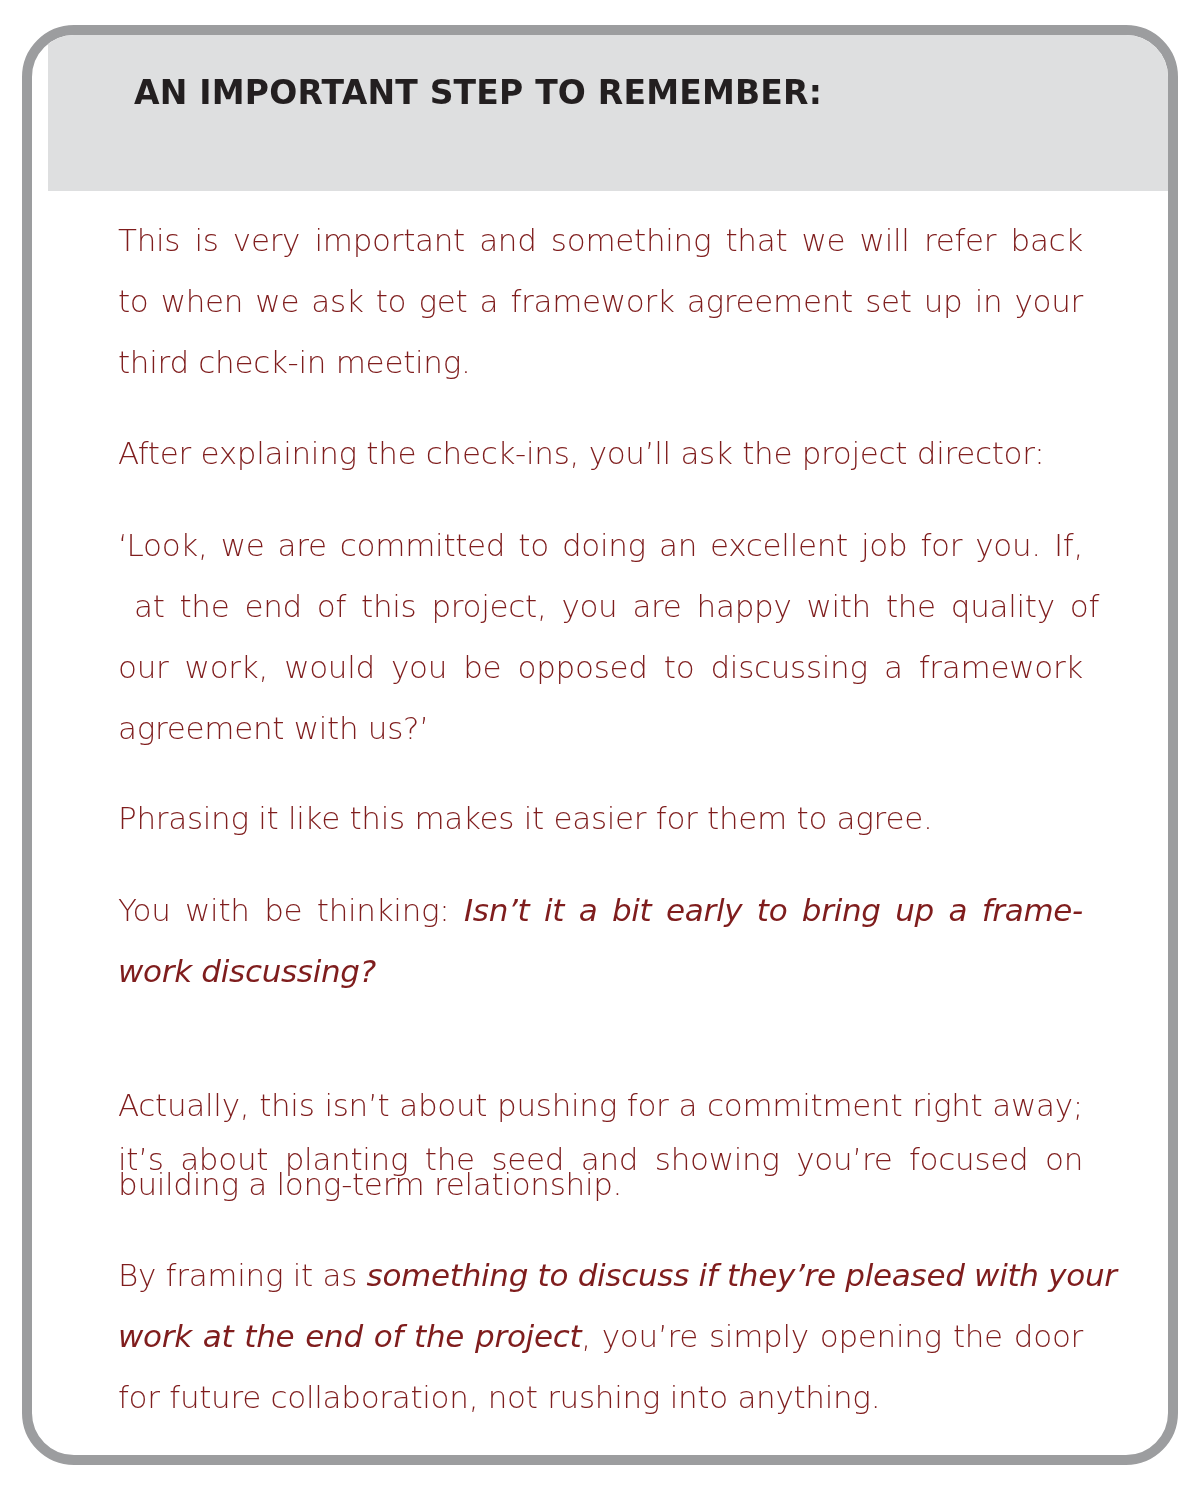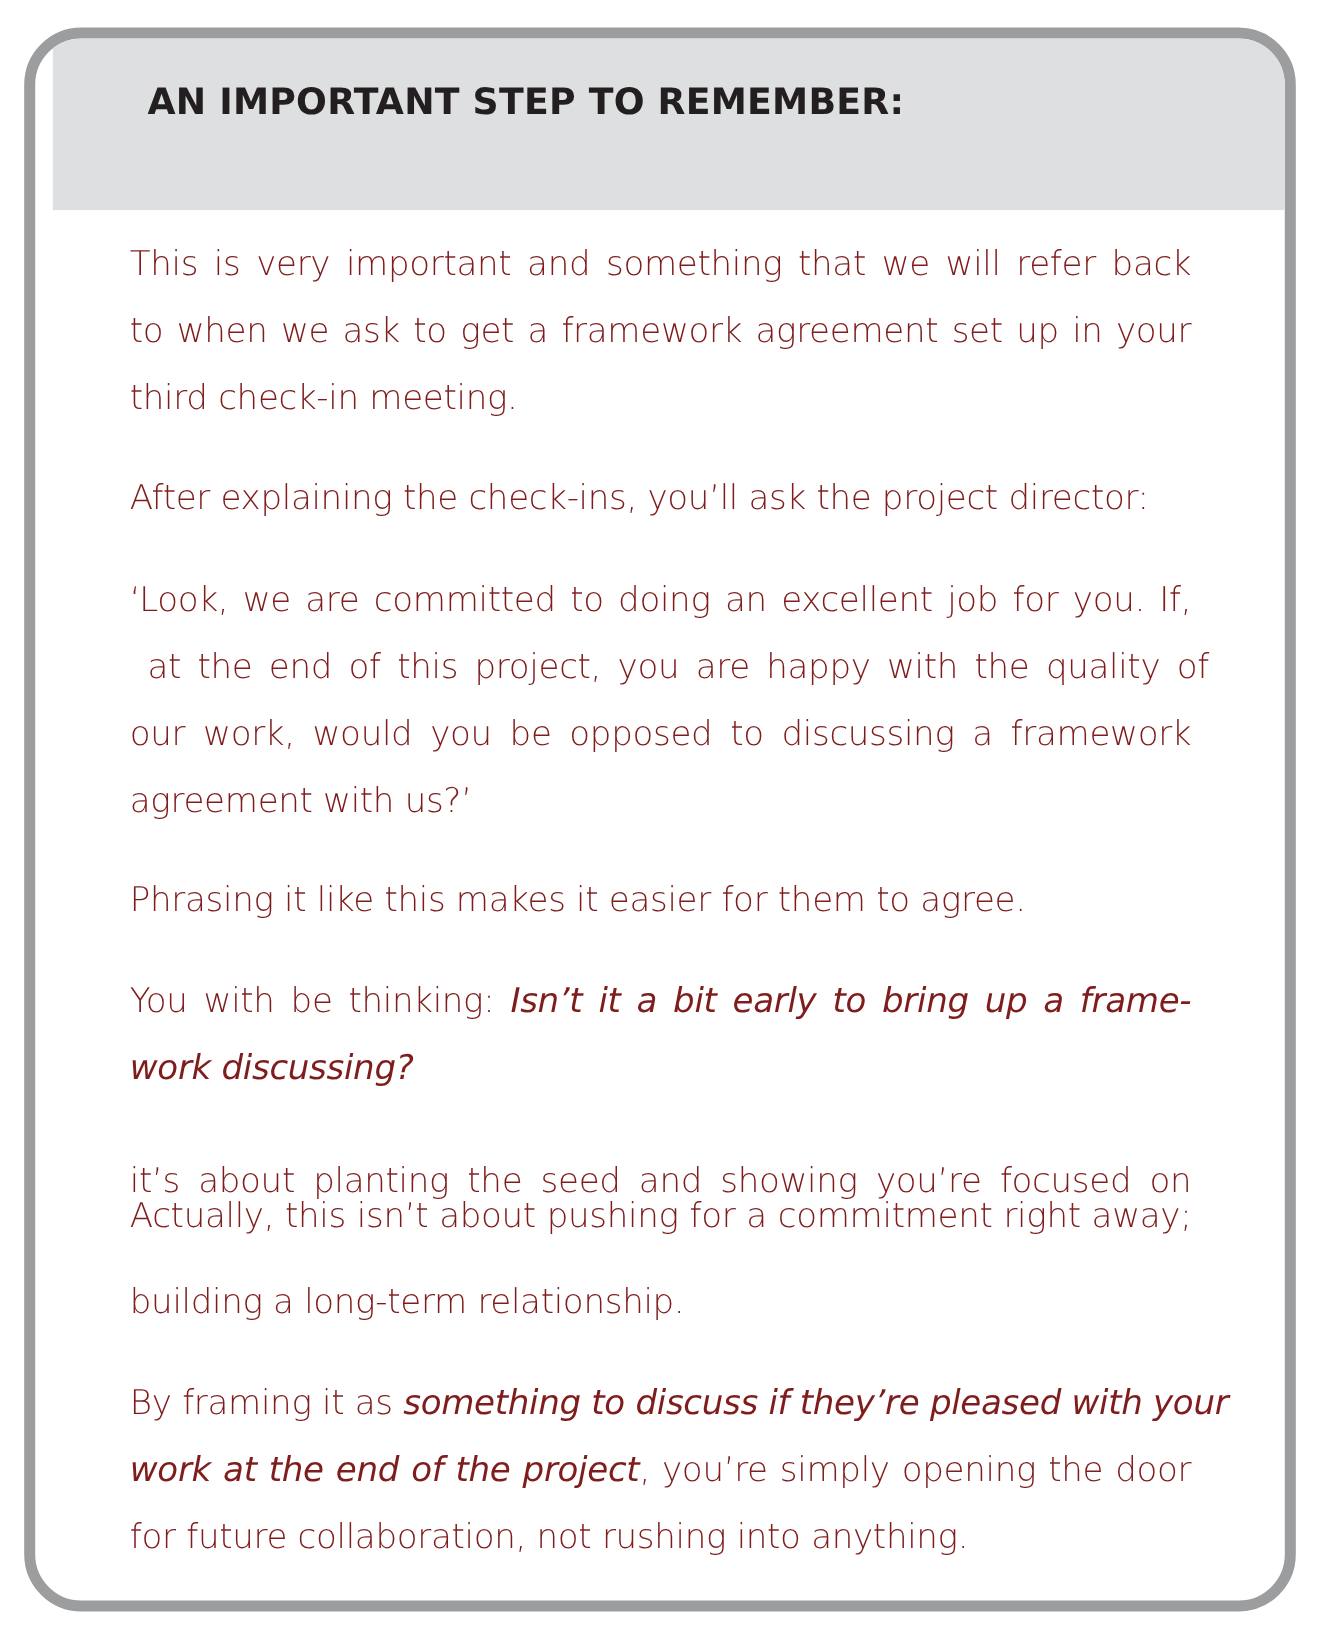--- a/index.html
+++ b/index.html
@@ -78,19 +78,19 @@
       <div class="body-line" style="top: 306px;"><span>third check-in meeting.</span></div>
       <div class="body-line" style="top: 397px;"><span>After explaining the check-ins, you’ll ask the project director:</span></div>
       <div class="body-line justify" style="top: 489px;"><span>‘Look, we are committed to doing an excellent job for you. If,</span></div>
       <div class="body-line justify" style="top: 550px; margin-left: 16px;"><span>at the end of this project, you are happy with the quality of</span></div>
       <div class="body-line justify" style="top: 611px;"><span>our work, would you be opposed to discussing a framework</span></div>
       <div class="body-line" style="top: 672px;"><span>agreement with us?’</span></div>
       <div class="body-line" style="top: 762px;"><span>Phrasing it like this makes it easier for them to agree.</span></div>
       <div class="body-line justify" style="top: 854px;"><span>You with be thinking: </span><span class="it">Isn’t it a bit early to bring up a frame-</span></div>
       <div class="body-line" style="top: 915px;"><span class="it">work discussing?</span></div>
       <div class="body-line justify" style="top: 1029px; margin-top: 20px;"><span>Actually, this isn’t about pushing for a commitment right away;</span></div>
-      <div class="body-line justify" style="top: 1018px;"><span>it’s about planting the seed and showing you’re focused on</span></div>
+      <div class="body-line justify" style="top: 1103px;"><span>it’s about planting the seed and showing you’re focused on</span></div>
       <div class="body-line" style="top: 1128px;"><span>building a long-term relationship.</span></div>
       <div class="body-line justify" style="top: 1219px;"><span>By framing it as </span><span class="it">something to discuss if they’re pleased with your</span></div>
       <div class="body-line justify" style="top: 1280px;"><span class="it">work at the end of the project</span><span>, you’re simply opening the door</span></div>
       <div class="body-line" style="top: 1341px;"><span>for future collaboration, not rushing into anything.</span></div>
     </div>
 </div>
 
 </body></html>

